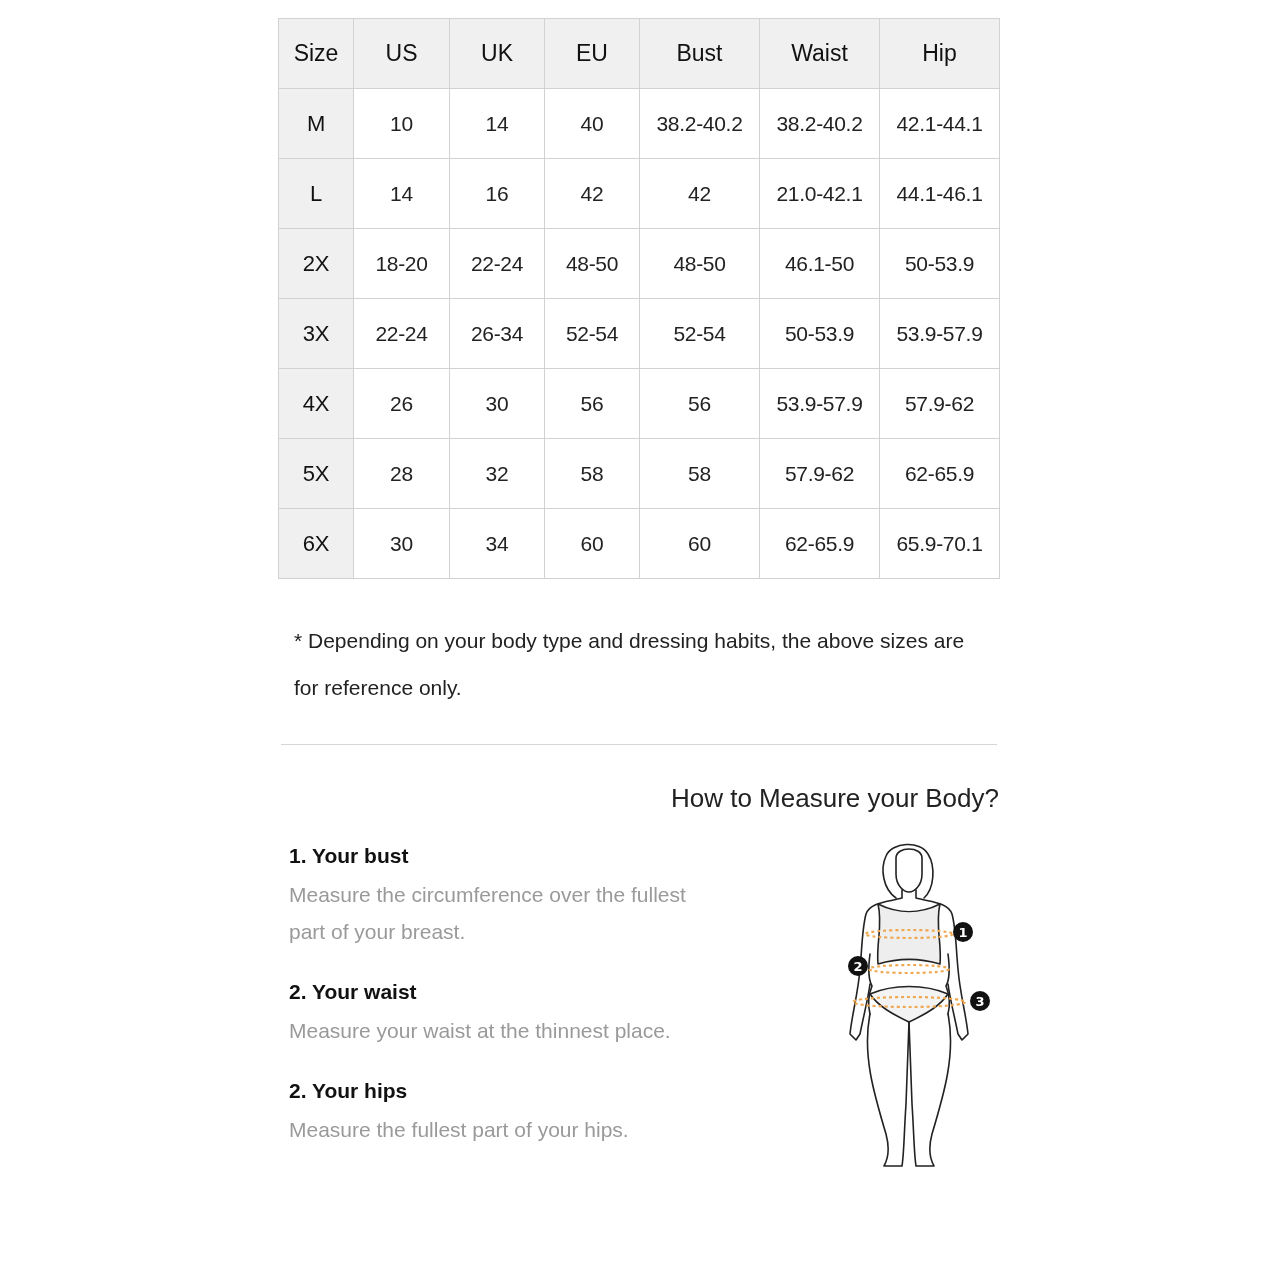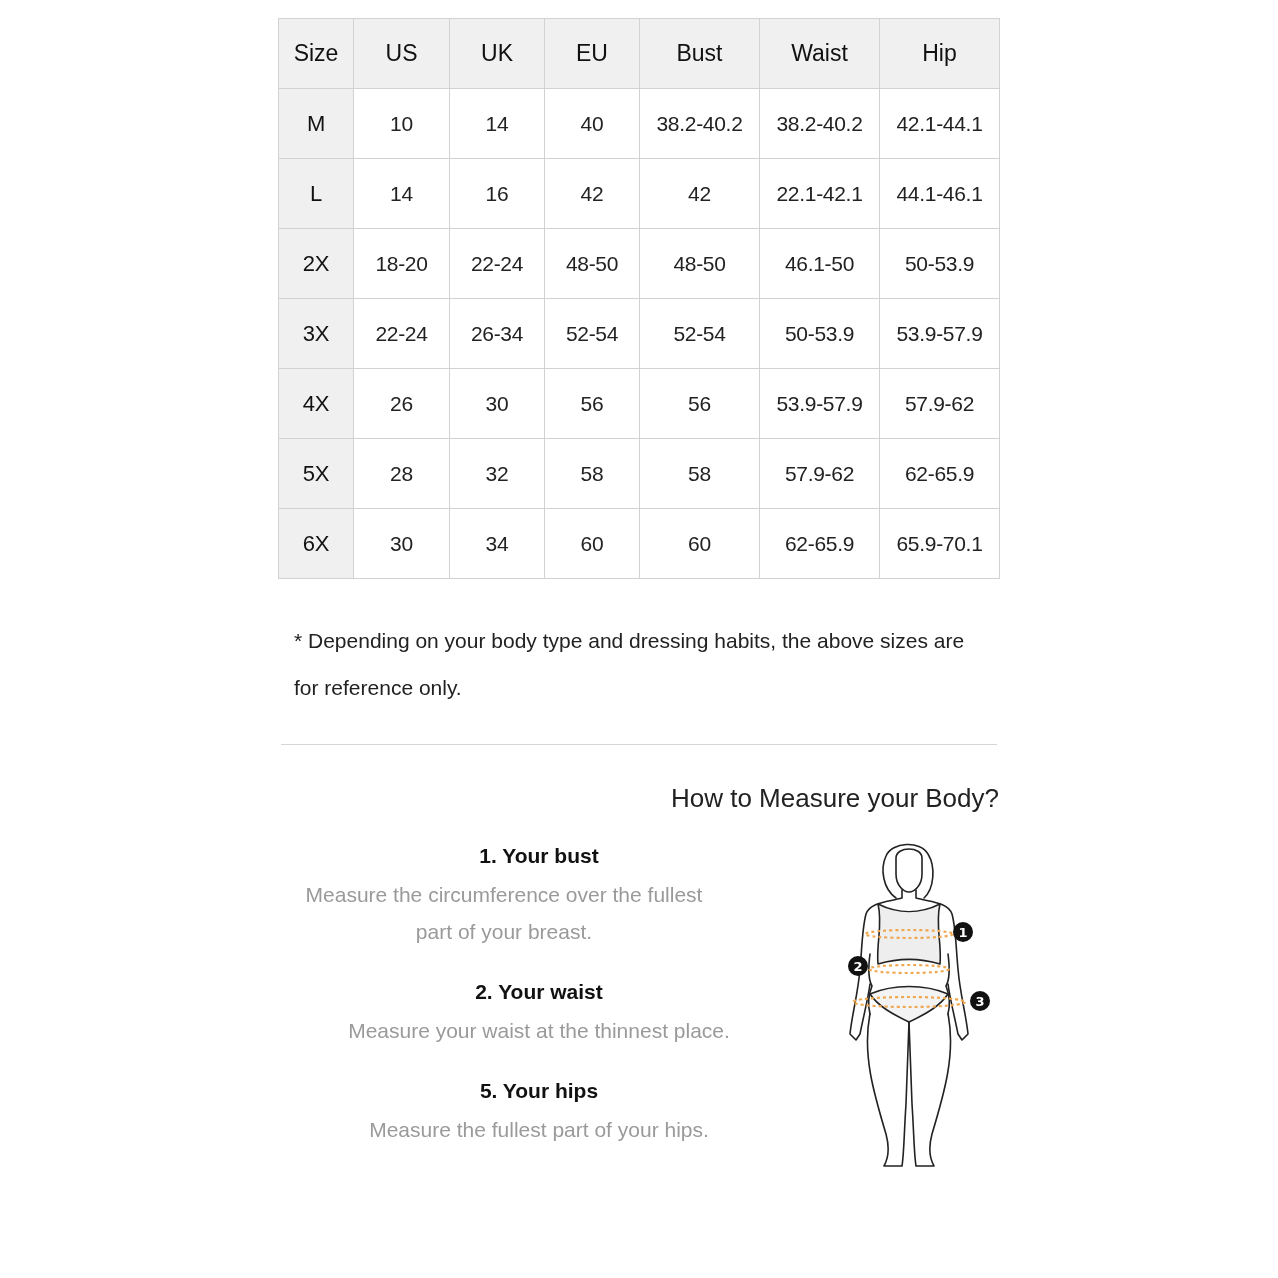--- a/index.html
+++ b/index.html
@@ -13,21 +13,21 @@
   table.size-chart thead th { background: #f0f0f0; font-weight: 400; color: #111; font-size: 23px; }
   table.size-chart tbody td.size-cell { background: #f0f0f0; font-weight: 400; color: #111; font-size: 22px; }
   table.size-chart tbody td { color: #222; font-weight: 300; letter-spacing: -0.3px; }
   .note { margin: 38px 0 0 16px; font-size: 21px; line-height: 47px; color: #222; width: 700px; }
   .divider { margin: 33px 0 0 3px; border: 0; border-top: 1px solid #d6d6d6; width: 716px; height: 0; }
   .measure-title { margin: 38px 0 0 11px; font-size: 26px; color: #222; font-weight: 400; text-align: right; }
   .measure-body { position: relative; margin-top: 30px; }
   .steps { margin-left: 11px; width: 500px; }
   .step-title { font-size: 21px; font-weight: 700; color: #111; margin: 0; }
   .step-desc { font-size: 21px; color: #9a9a9a; line-height: 37px; margin: 8px 0 0 0; }
-  .step { margin-bottom: 30px; text-align: center; }
+  .step { margin-bottom: 30px; }
   .figure { position: absolute; left: 550px; top: -10px; width: 170px; height: 340px; }
 </style>
 </head>
 <body>
 
 <div class="page">
   <table class="size-chart">
     <colgroup>
       <col style="width:75px">
         <col style="width:96px">
@@ -57,21 +57,21 @@
           <td>38.2-40.2</td>
           <td>38.2-40.2</td>
           <td>42.1-44.1</td>
         </tr>
         <tr>
           <td class="size-cell">L</td>
           <td>14</td>
           <td>16</td>
           <td>42</td>
           <td>42</td>
-          <td>22.1-42.1</td>
+          <td>21.0-42.1</td>
           <td>44.1-46.1</td>
         </tr>
         <tr>
           <td class="size-cell">2X</td>
           <td>18-20</td>
           <td>22-24</td>
           <td>48-50</td>
           <td>48-50</td>
           <td>46.1-50</td>
           <td>50-53.9</td>
@@ -124,21 +124,21 @@
     <div class="steps">
       <div class="step">
         <p class="step-title">1. Your bust</p>
         <p class="step-desc" style="width:430px">Measure the circumference over the fullest part of your breast.</p>
       </div>
       <div class="step">
         <p class="step-title">2. Your waist</p>
         <p class="step-desc">Measure your waist at the thinnest place.</p>
       </div>
       <div class="step">
-        <p class="step-title">5. Your hips</p>
+        <p class="step-title">2. Your hips</p>
         <p class="step-desc">Measure the fullest part of your hips.</p>
       </div>
     </div>
 
     <div class="figure">
       <svg width="170" height="340" viewBox="0 0 170 340">
         <g fill="none" stroke="#222" stroke-width="1.6" stroke-linejoin="round" stroke-linecap="round">
 
           <path d="M68 64 C55 55 52 35 58 22 C64 8 92 6 100 20 C108 33 106 55 96 64"></path>
 

